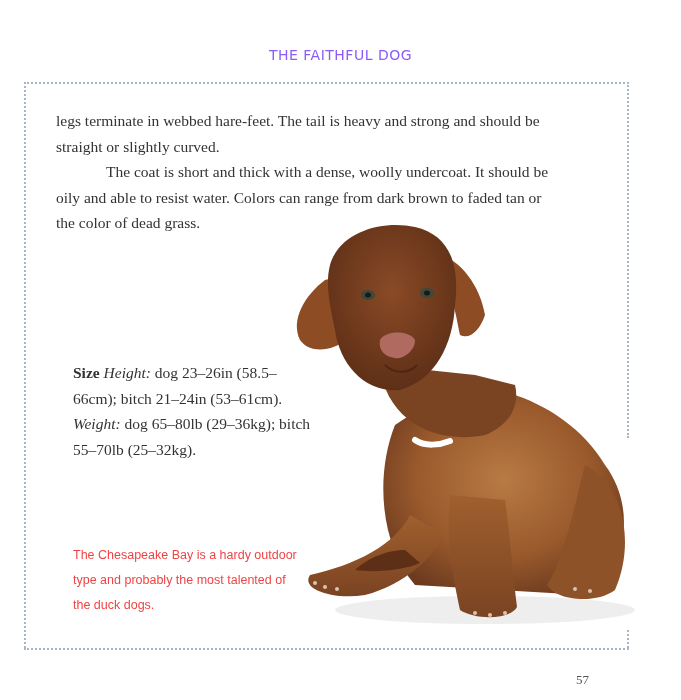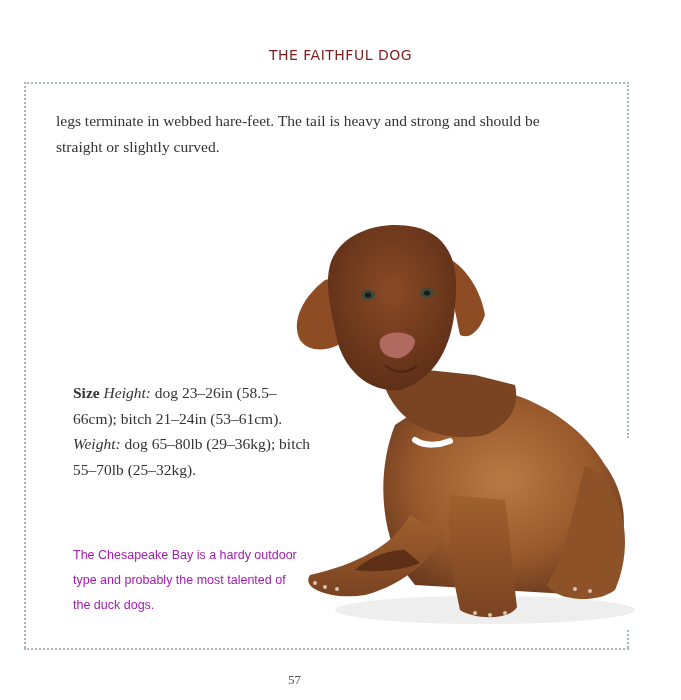--- a/index.html
+++ b/index.html
@@ -1,47 +1,48 @@
 <!DOCTYPE html>
 <html><head>
   <meta charset="utf-8">
   <style>
     html, body { margin: 0; padding: 0; background: #ffffff; }
     body { width: 681px; height: 700px; position: relative; overflow: hidden; font-family: "Liberation Serif", serif; color: #2a2a2a; }
-    .header-title { position: absolute; top: 47px; left: 0; width: 681px; text-align: center; font-family: "DejaVu Sans", sans-serif; font-size: 14px; letter-spacing: 0.5px; color: #7f1d1d; }
+    .header-title { position: absolute; top: 47px; left: 0; width: 681px; text-align: center; font-family: "DejaVu Sans", sans-serif; font-size: 14px; letter-spacing: 0.5px; color: #8b5cf6; }
     .frame-top { position: absolute; left: 24px; top: 82px; width: 605px; height: 0; border-top: 2px dotted #a9b7c4; }
     .frame-left { position: absolute; left: 24px; top: 82px; width: 0; height: 566px; border-left: 2px dotted #a9b7c4; }
     .frame-right-top { position: absolute; left: 627px; top: 82px; width: 0; height: 356px; border-left: 2px dotted #a9b7c4; }
     .frame-right-bottom { position: absolute; left: 627px; top: 630px; width: 0; height: 18px; border-left: 2px dotted #a9b7c4; }
     .frame-bottom { position: absolute; left: 24px; top: 648px; width: 605px; height: 0; border-top: 2px dotted #a9b7c4; }
     .body-text { position: absolute; left: 56px; top: 108px; width: 505px; font-size: 15.5px; line-height: 25.5px; color: #333; }
     .body-text p { margin: 0; }
     .indent { text-indent: 50px; }
     .indent2 { text-indent: 30px; }
     .narrow { width: 240px; }
-    .size-block { position: absolute; left: 73px; top: 380px; width: 245px; font-size: 15.5px; line-height: 25.5px; color: #333; }
+    .size-block { position: absolute; left: 73px; top: 360px; width: 245px; font-size: 15.5px; line-height: 25.5px; color: #333; }
     .size-block b { font-weight: bold; }
     .size-block i { font-style: italic; }
-    .caption { position: absolute; left: 73px; top: 543px; width: 230px; font-family: "Liberation Sans", sans-serif; font-size: 12.5px; line-height: 25px; color: #a21caf; }
-    .page-number { position: absolute; top: 672px; left: 0; width: 589px; text-align: center; font-size: 13px; color: #555; }
+    .caption { position: absolute; left: 73px; top: 543px; width: 230px; font-family: "Liberation Sans", sans-serif; font-size: 12.5px; line-height: 25px; color: #ef4444; }
+    .page-number { position: absolute; top: 672px; left: 0; width: 589px; text-align: right; font-size: 13px; color: #555; }
     .dog { position: absolute; left: 285px; top: 215px; width: 360px; height: 420px; }
   </style>
 </head>
 <body>
 
 <div class="header-title">THE FAITHFUL DOG</div>
 
 <div class="frame-top"></div>
 <div class="frame-left"></div>
 <div class="frame-right-top"></div>
 <div class="frame-right-bottom"></div>
 <div class="frame-bottom"></div>
 
 <div class="body-text">
   <p>legs terminate in webbed hare-feet. The tail is heavy and strong and should be straight or slightly curved.</p>
+  <p class="indent">The coat is short and thick with a dense, woolly undercoat. It should be oily and able to resist water. Colors can range from dark brown to faded tan or the color of dead grass.</p>
 </div>
 
 <div class="size-block">
   <b>Size</b>
   <i>Height:</i><span> dog 23–26in (58.5–66cm); bitch 21–24in (53–61cm).</span>
   <i>Weight:</i><span> dog 65–80lb (29–36kg); bitch 55–70lb (25–32kg).</span>
 </div>
 
 <div class="caption">The Chesapeake Bay is a hardy outdoor type and probably the most talented of the duck dogs.</div>
 

